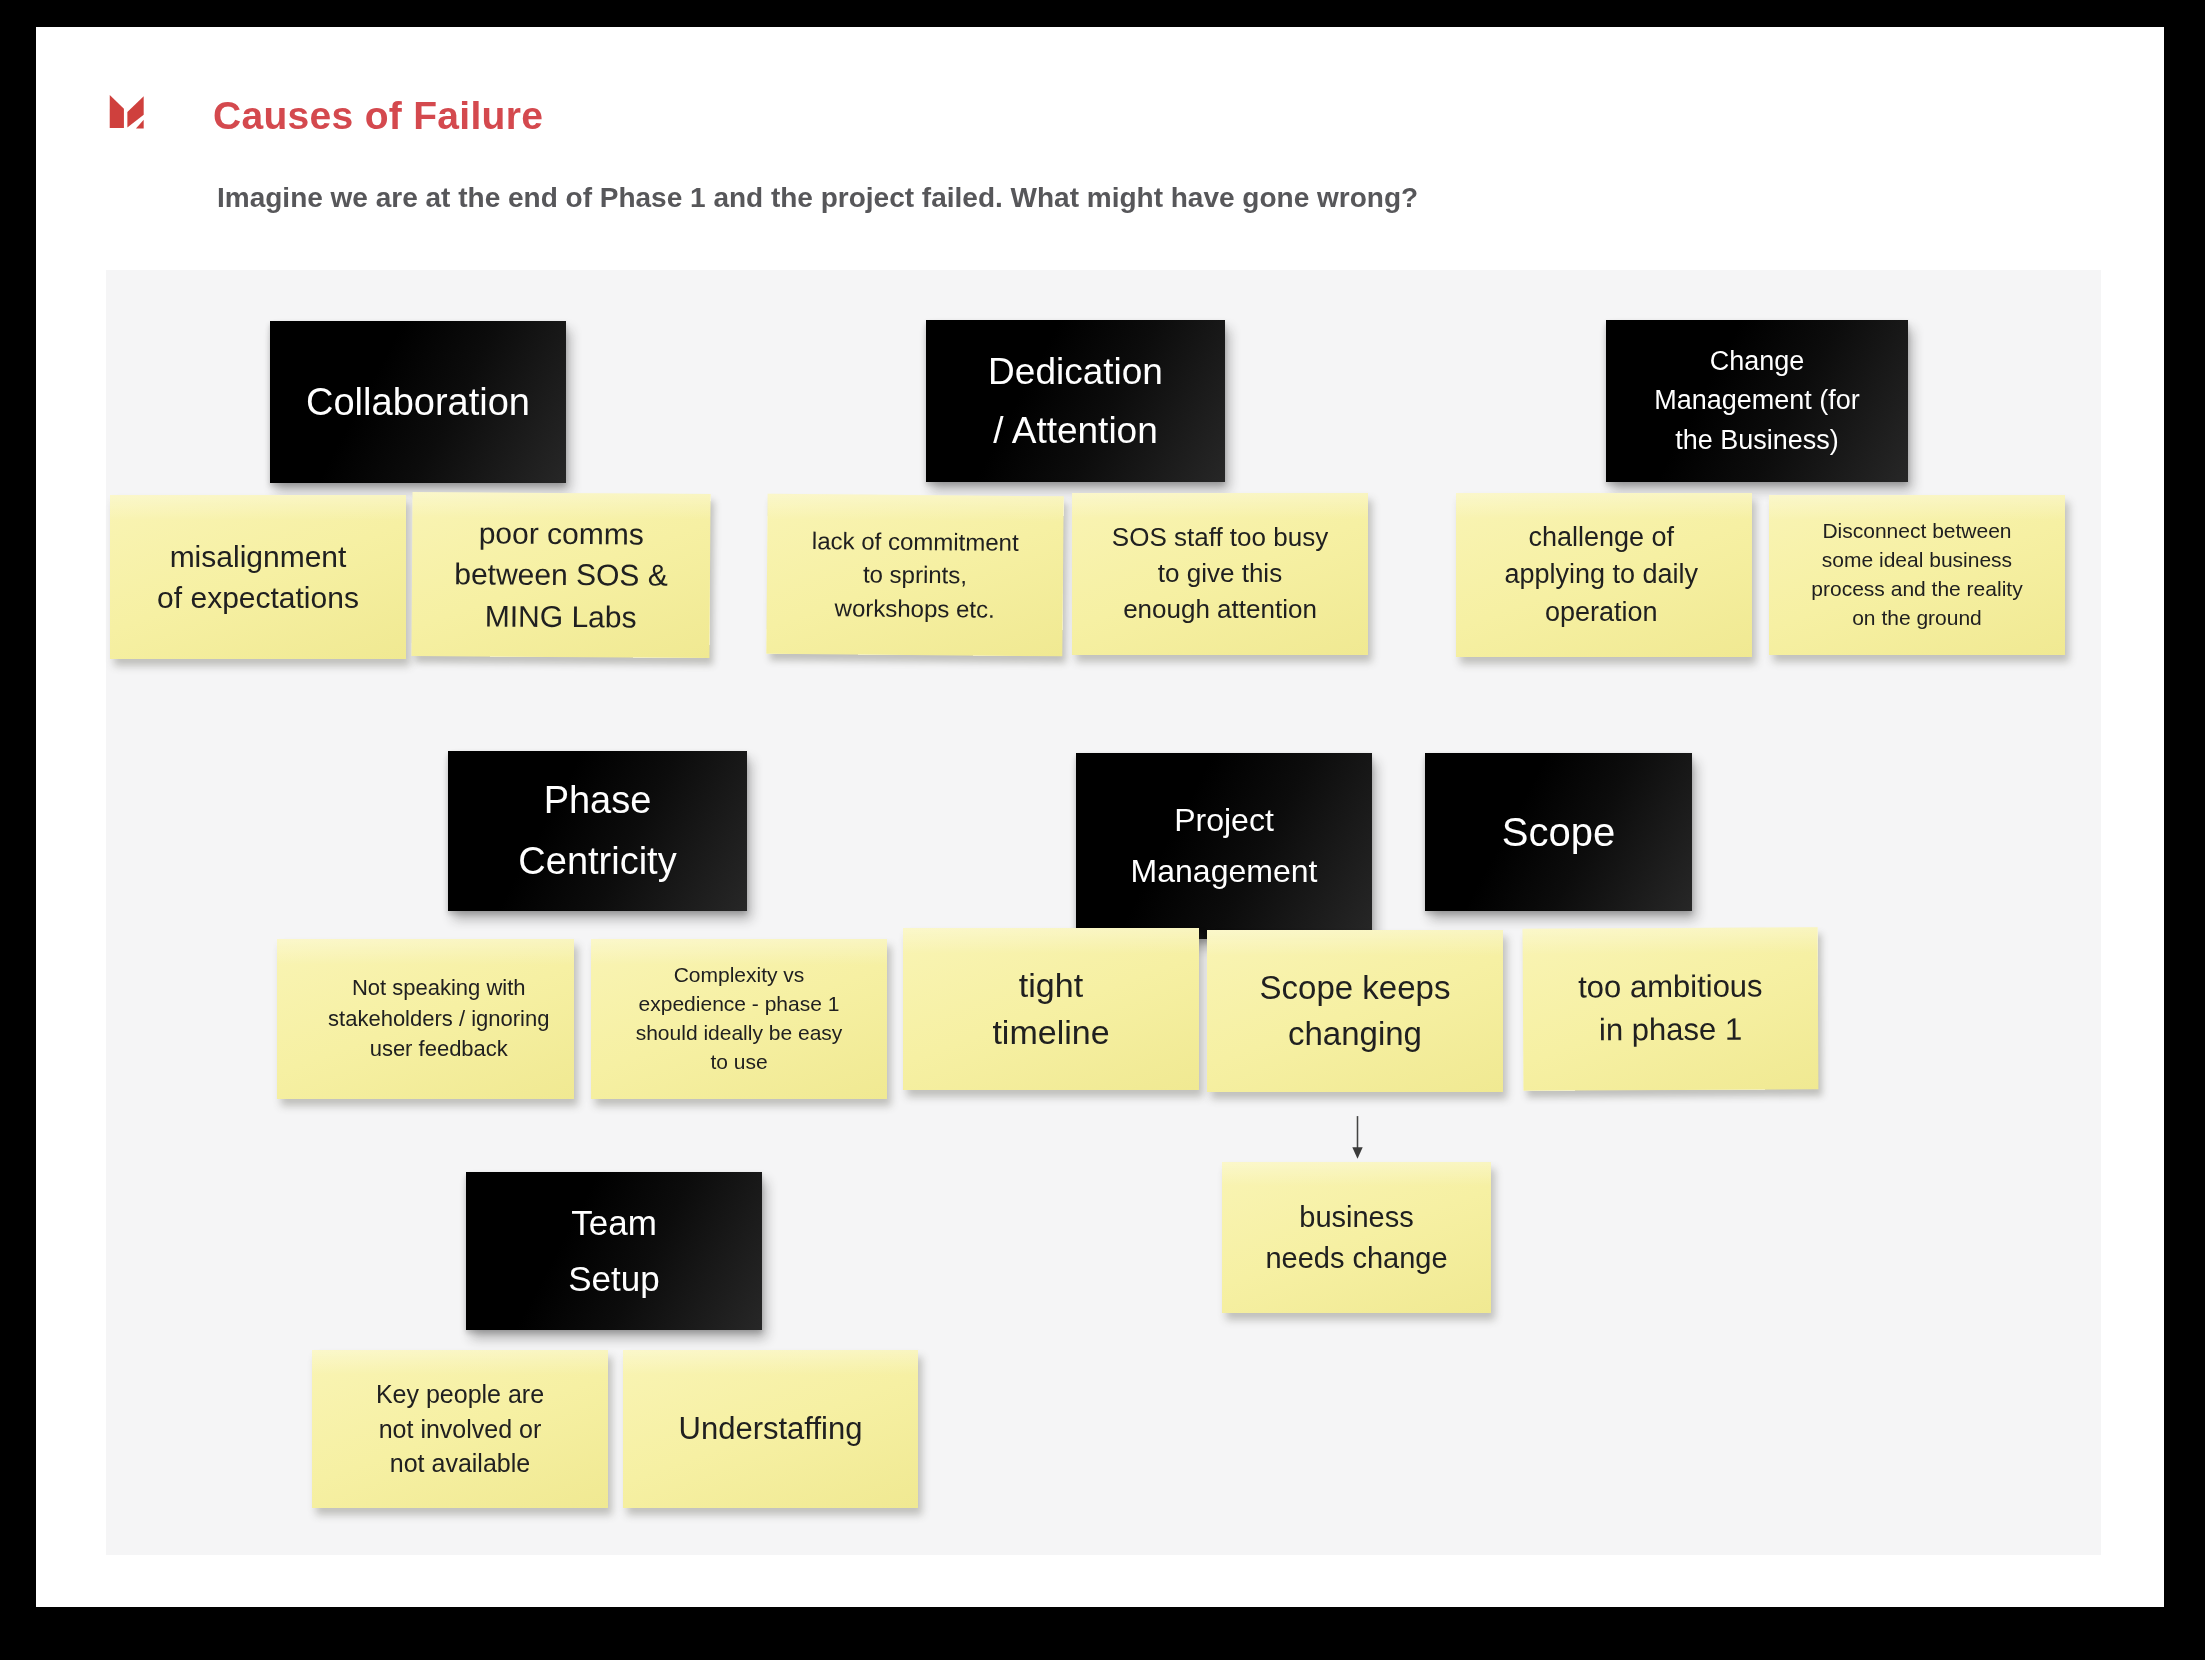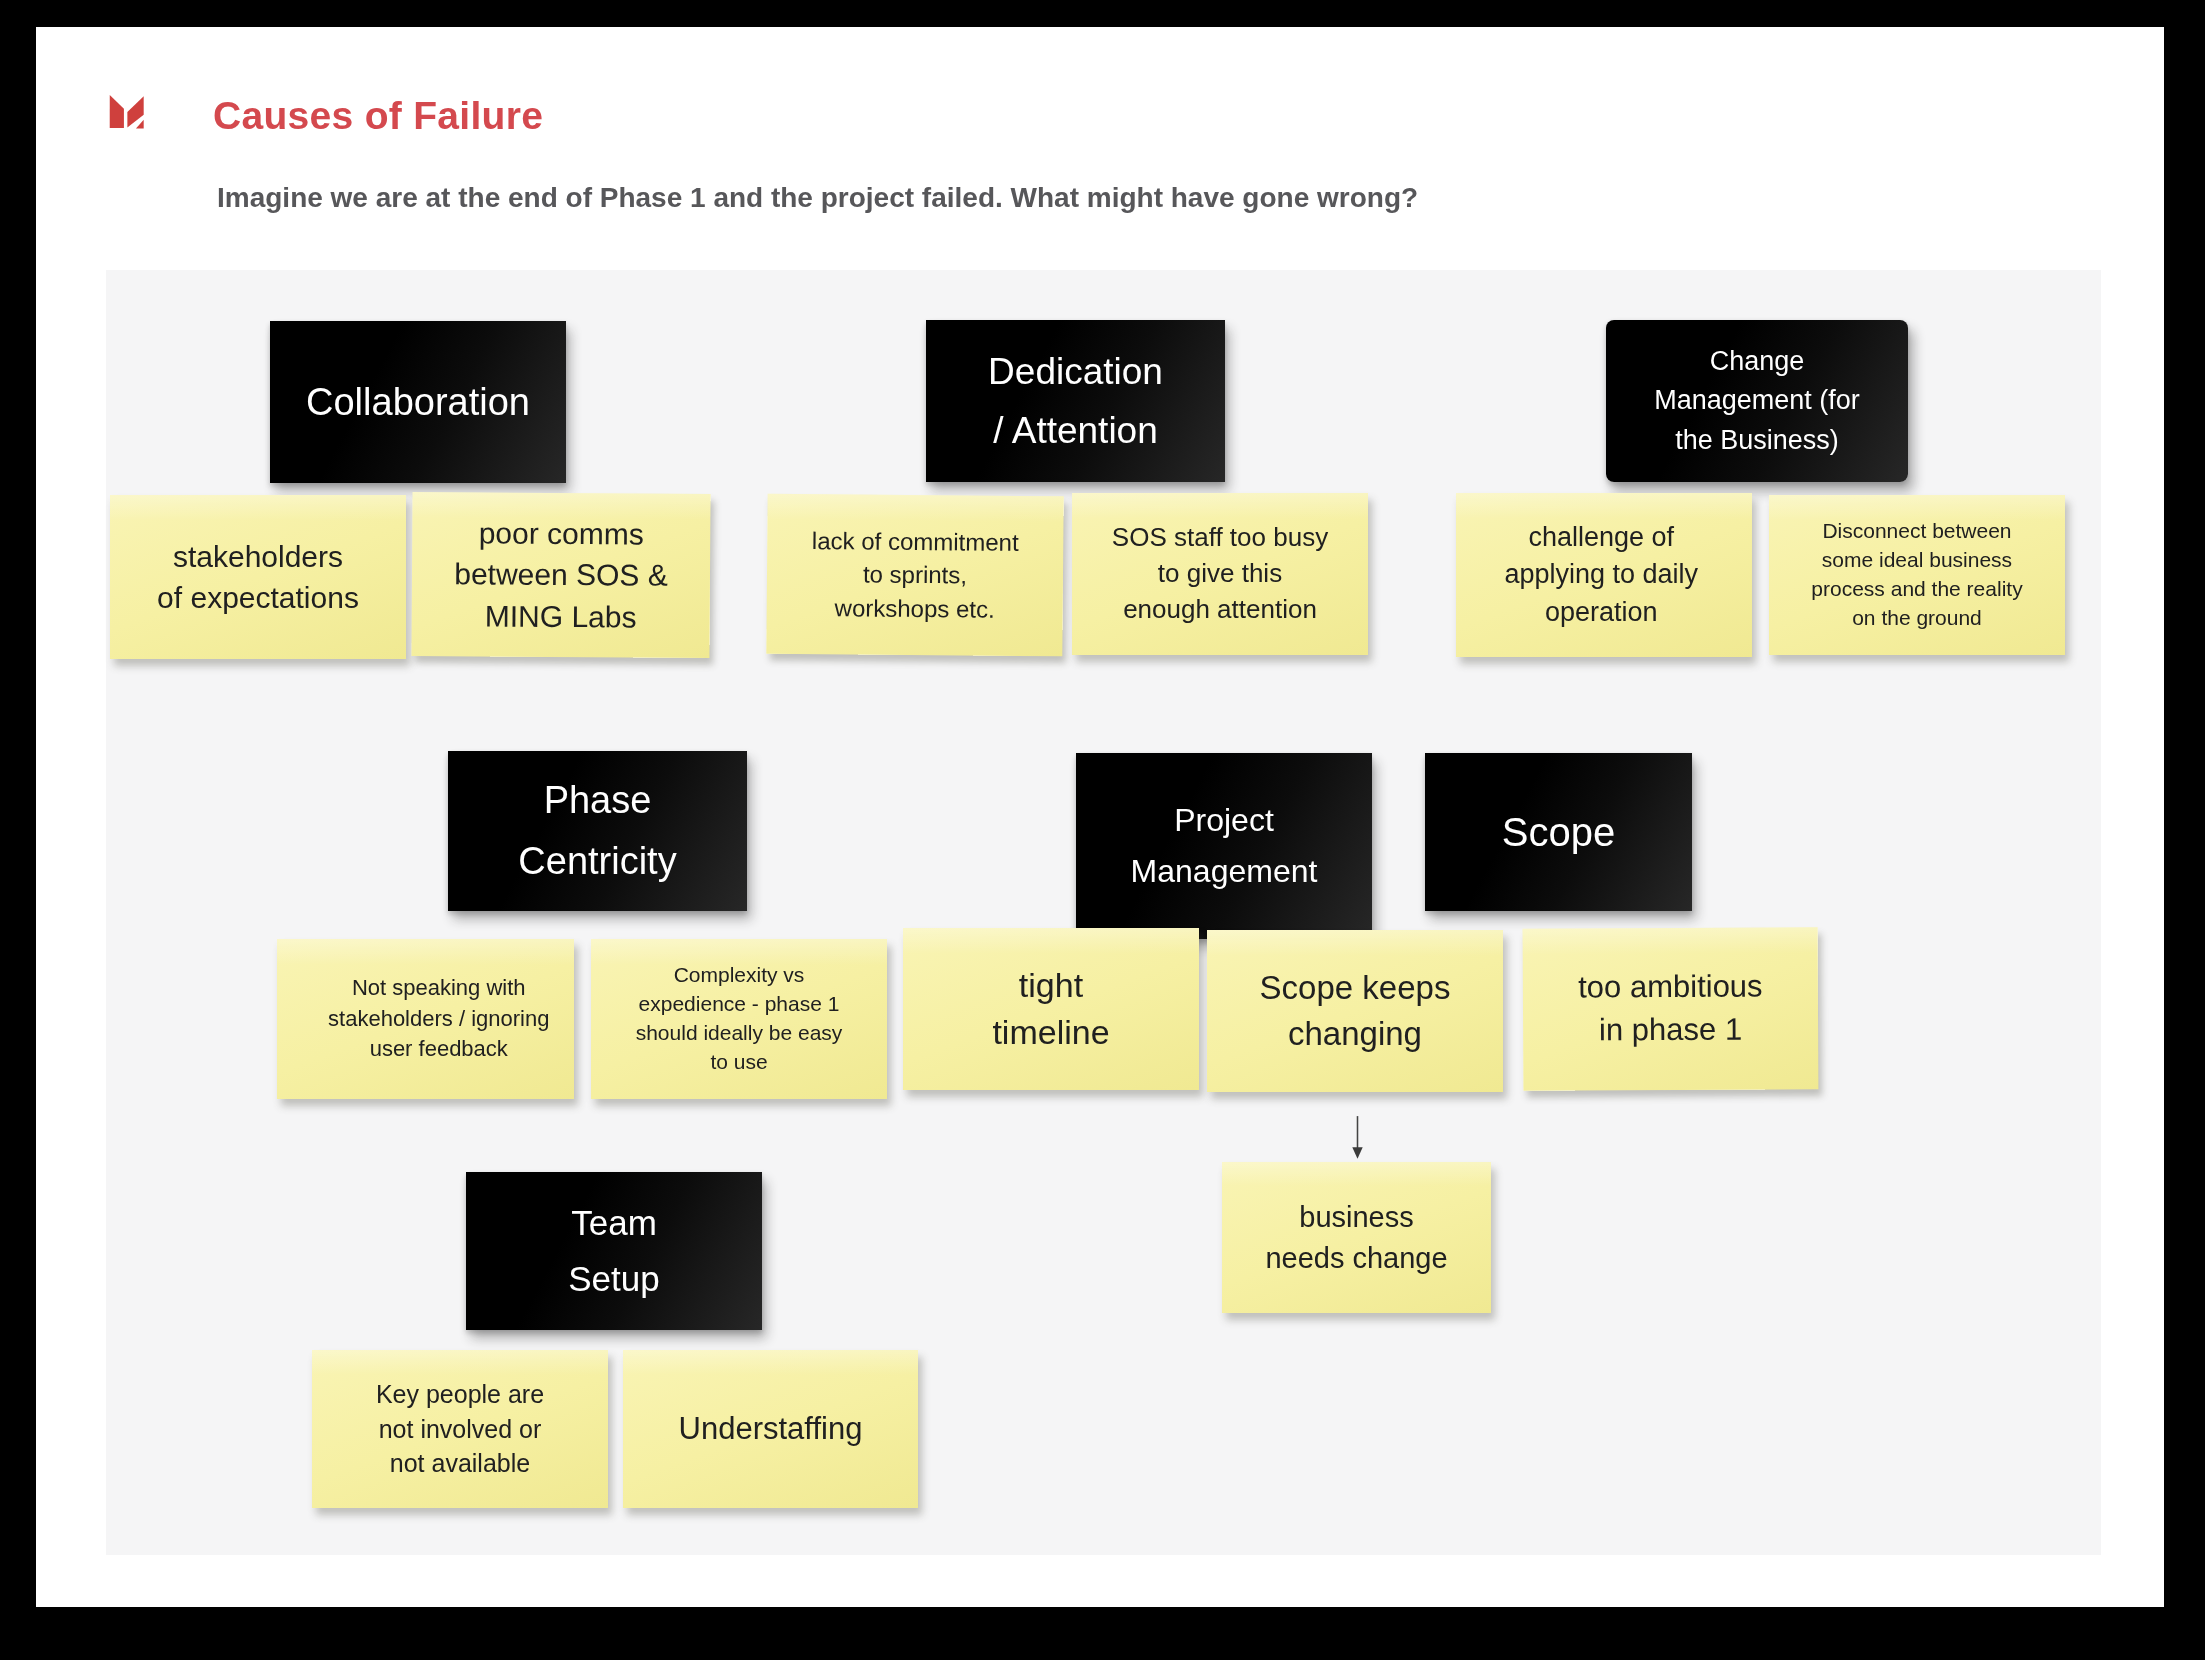--- a/index.html
+++ b/index.html
@@ -26,21 +26,21 @@
     font-size:28px;font-weight:700;color:var(--subtitle_gray,#57575a);
     line-height:1.25;white-space:nowrap;
   }
   .card{
     position:absolute;display:flex;align-items:center;justify-content:center;
     background:linear-gradient(118deg,#000 35%,#0c0c0c 60%,#272727 100%);
     color:#fff;text-align:center;white-space:pre-line;
     line-height:1.6;
     box-shadow:5.2px 9.3px 11.4px rgba(30,30,30,0.32), 0 2.6px 5.2px rgba(0,0,0,0.18);
   }
-  .card.tight-lines{line-height:1.45;border-radius:8px;}
+  .card.tight-lines{line-height:1.45;}
   .sticky{
     position:absolute;display:flex;align-items:center;justify-content:center;
     background:linear-gradient(160deg,#f9f4b4 0%,var(--sticky_yellow,#f6f0a3) 50%,#f0e992 100%);
     color:var(--text_dark,#202020);text-align:center;white-space:pre-line;
     line-height:1.38;padding:9.3px 13.5px;box-sizing:border-box;
     box-shadow:3.6px 6.7px 7.8px rgba(70,70,55,0.30);
   }
   .sticky::after{
     content:"";position:absolute;left:0;top:0;right:0;height:16%;
     background:linear-gradient(to bottom,rgba(255,255,255,0.30),rgba(255,255,255,0));
@@ -63,21 +63,21 @@
 <div class="title">Causes of Failure</div>
 <div class="subtitle">Imagine we are at the end of Phase 1 and the project failed. What might have gone wrong?</div>
 
 <div class="card" style="left:270px;top:321px;width:296px;height:162px;font-size:38px;">Collaboration</div>
 <div class="card" style="left:926px;top:320px;width:299px;height:162px;font-size:37px;">Dedication
 / Attention</div>
 <div class="card tight-lines" style="left:1606px;top:320px;width:302px;height:162px;font-size:27px;">Change
 Management (for
 the Business)</div>
 
-<div class="sticky" style="left:110px;top:495px;width:296px;height:164px;font-size:30px;">stakeholders
+<div class="sticky" style="left:110px;top:495px;width:296px;height:164px;font-size:30px;">misalignment
 of expectations</div>
 <div class="sticky" style="left:412px;top:493px;width:298px;height:164px;font-size:30px;transform:rotate(0.4deg);">poor comms
 between SOS &amp;
 MING Labs</div>
 <div class="sticky" style="left:767px;top:495px;width:296px;height:160px;font-size:24px;transform:rotate(0.5deg);">lack of commitment
 to sprints,
 workshops etc.</div>
 <div class="sticky" style="left:1072px;top:493px;width:296px;height:162px;font-size:26px;">SOS staff too busy
 to give this
 enough attention</div>

